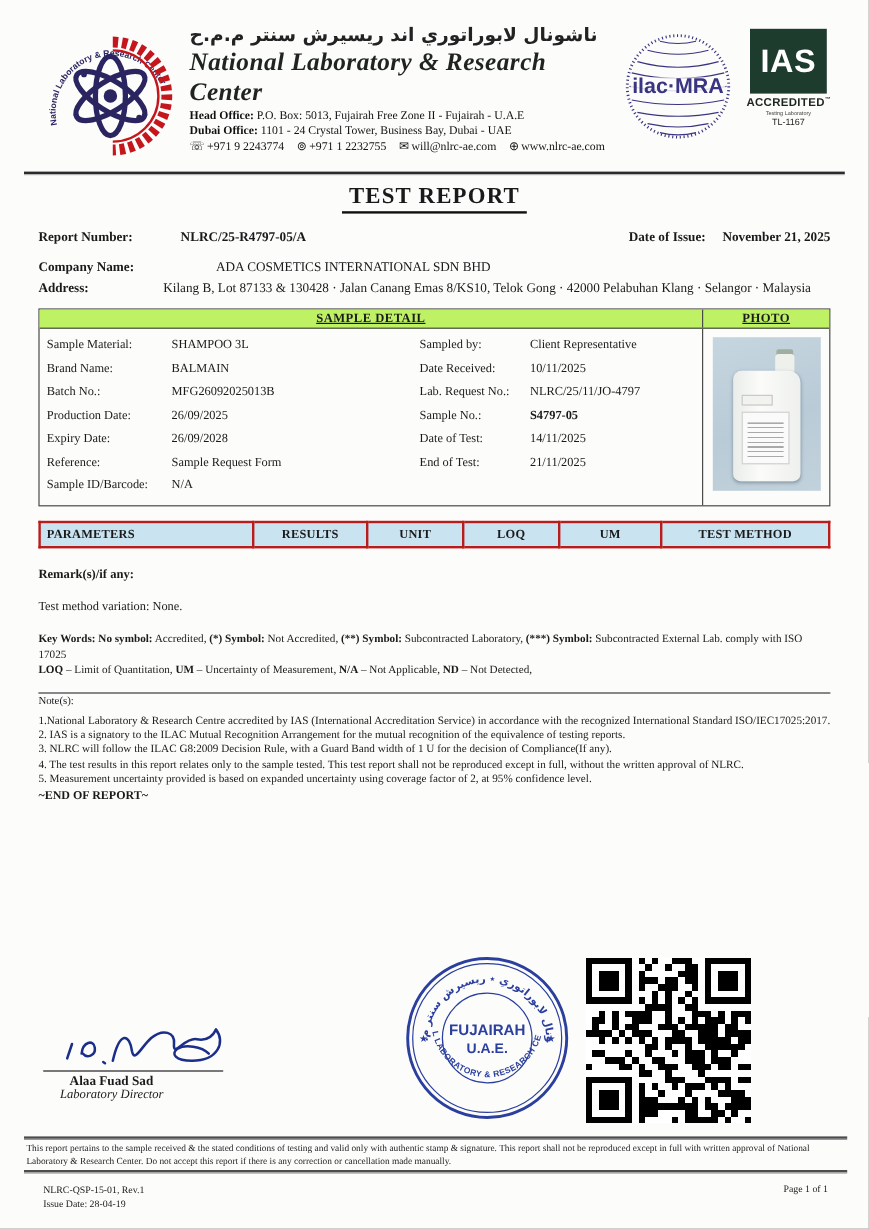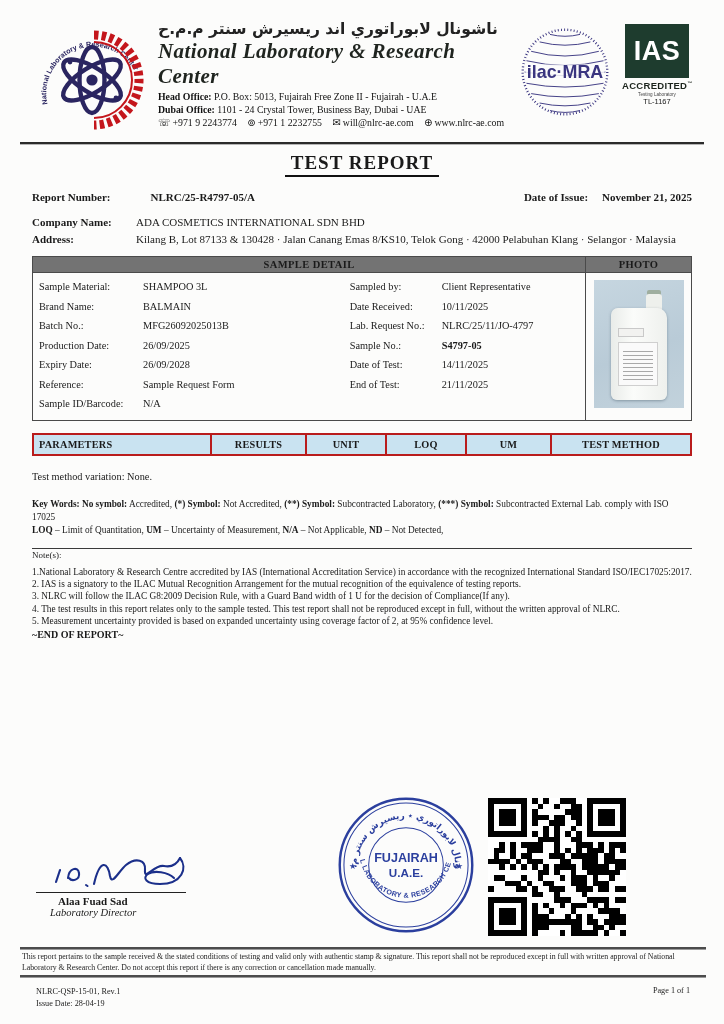--- a/index.html
+++ b/index.html
@@ -34,27 +34,27 @@
   .header-rule { margin:2px 20px 0 20px; border-top:2px solid #2b2b2b; border-bottom:1px solid #b5b5b5; height:3px; }
 
   
   .title-wrap { text-align:center; margin-top:7px; }
   .title { display:inline-block; font-weight:bold; font-size:19px; letter-spacing:1px; border-bottom:2px solid #111; padding:0 6px 1px 6px; }
   .meta-row1 { display:flex; justify-content:space-between; margin-top:14px; font-size:11px; }
   .meta-row1 .lbl { font-weight:bold; }
   .meta-row1 .grp { display:flex; }
   .rep-num { font-weight:bold; margin-left:40px; }
   .doi-val { font-weight:bold; margin-left:14px; }
-  .meta-row2 { display:flex; margin-top:13px; font-size:11px; }
+  .meta-row2 { display:flex; margin-top:13px; font-size:11px;gap:44px; }
   .meta-row3 { display:flex; margin-top:5px; font-size:11px; }
   .meta-lbl { width:104px; flex:0 0 104px; font-weight:bold; }
 
   
   .sample-box { margin-top:11px; border:1px solid #4a4a4a; display:flex; flex-direction:column; }
-  .sample-head { display:flex; background:#737373; border-bottom:1px solid #4a4a4a; }
+  .sample-head { display:flex; background:#bef264; border-bottom:1px solid #4a4a4a;text-decoration:underline; }
   .sample-head .sh-main { flex:1; text-align:center; font-weight:bold; font-size:10.5px; padding:2px 0; letter-spacing:0.4px; }
   .sample-head .sh-photo { width:106px; flex:0 0 106px; border-left:1px solid #4a4a4a; text-align:center; font-weight:bold; font-size:10.5px; padding:2px 0; letter-spacing:0.4px; }
   .sample-body { display:flex; }
   .sample-cols { flex:1; display:flex; padding:4px 0 6px 6px; }
   .col-left { flex:1.32; }
   .col-right { flex:1; }
   .kv-row { display:flex; height:19.5px; align-items:center; font-size:10.3px; }
   .col-left .kv-label { width:104px; flex:0 0 104px; }
   .col-right .kv-label { width:92px; flex:0 0 92px; }
   .kv-value { flex:1; }
@@ -296,20 +296,21 @@
         <th class="c-param">PARAMETERS</th>
         <th class="c-res">RESULTS</th>
         <th class="c-unit">UNIT</th>
         <th class="c-loq">LOQ</th>
         <th class="c-um">UM</th>
         <th class="c-method">TEST METHOD</th>
       </tr>
     </tbody>
       </table>
 
+    <div class="remarks-lbl">Remark(s)/if any:</div>
     <div class="variation">Test method variation: None.</div>
 
     <div class="keywords">
       <div><span style="font-weight: bold;">Key Words: </span><span style="font-weight: bold;">No symbol:</span><span> Accredited, </span><span style="font-weight: bold;">(*) Symbol:</span><span> Not Accredited, </span><span style="font-weight: bold;">(**) Symbol:</span><span> Subcontracted Laboratory, </span><span style="font-weight: bold;">(***) Symbol:</span><span> Subcontracted External Lab. comply with ISO 17025</span></div>
       <div><span style="font-weight: bold;">LOQ</span><span> – Limit of Quantitation, </span><span style="font-weight: bold;">UM</span><span> – Uncertainty of Measurement, </span><span style="font-weight: bold;">N/A</span><span> – Not Applicable, </span><span style="font-weight: bold;">ND</span><span> – Not Detected,</span></div>
     </div>
 
     <div class="notes-rule"></div>
     <div class="notes-lbl">Note(s):</div>
     <div class="notes">

